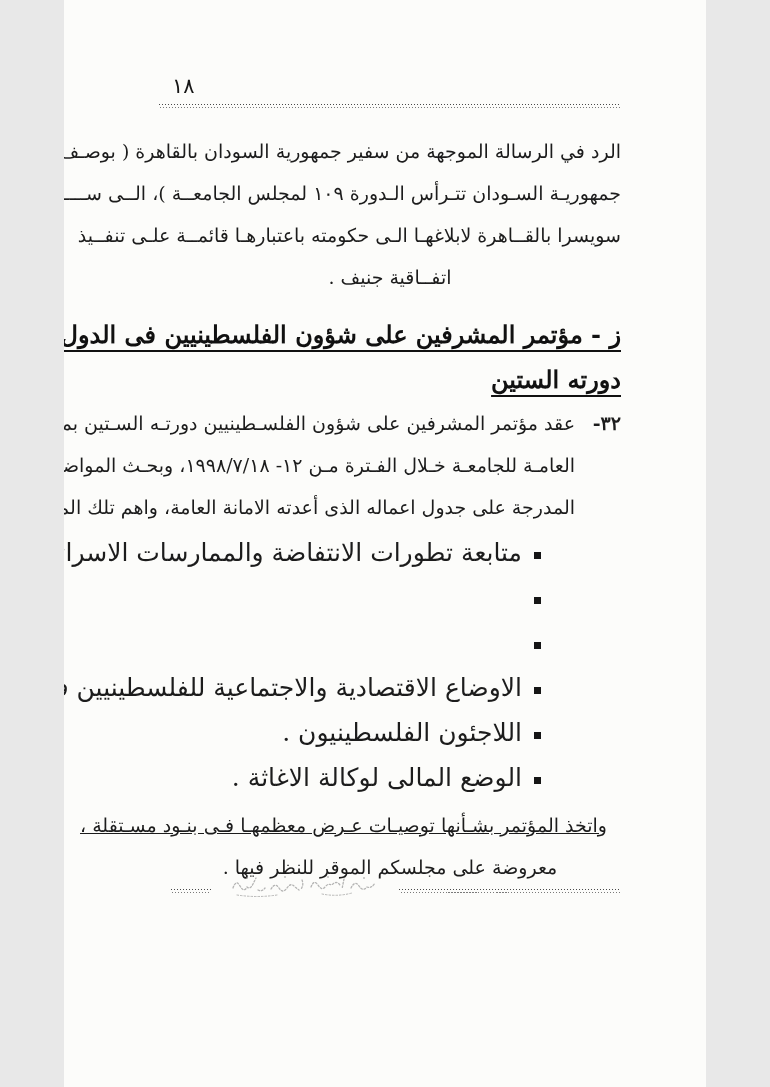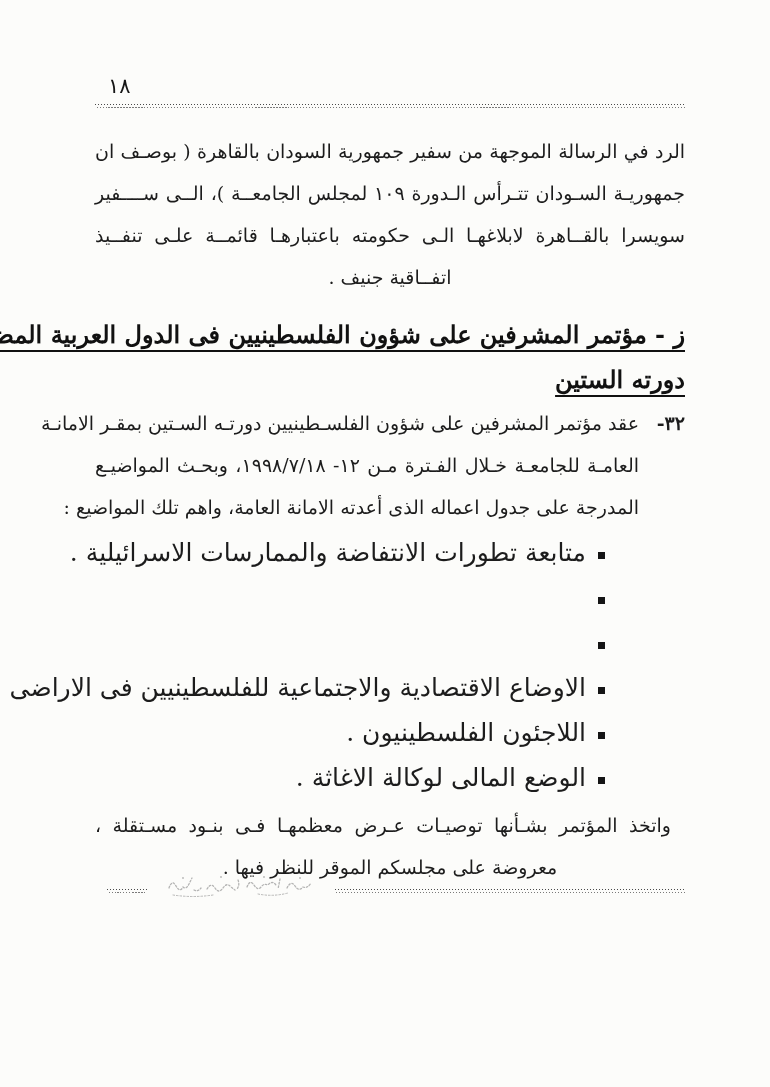--- a/index.html
+++ b/index.html
@@ -1,18 +1,18 @@
 <!DOCTYPE html>
 <html lang="ar" dir="rtl"><head>
 <meta charset="utf-8">
 <style>
   html,body{margin:0;padding:0;background:#e8e8e8;}
   .sheet{
     position:relative;
-    width:770px;height:1087px;
+    width:642px;height:1087px;
     margin:0 auto;
     background:#fcfcfa;
     box-sizing:border-box;
     padding:0 85px 0 95px;
     direction:rtl;
     overflow:hidden;
     font-family:"DejaVu Serif","Liberation Serif",serif;
     color:#1c1c1c;
   }
   
@@ -54,21 +54,21 @@
   .item32 .itxt{flex:1 1 auto;min-width:0;}
   
   .bullets{margin-top:2px;}
   .brow{line-height:45px;padding-right:80px;white-space:nowrap;font-size:25px;}
   .bsq{
     display:inline-block;width:7px;height:7px;background:#151515;
     margin-left:12px;vertical-align:2px;
   }
   
   .closing{margin-top:4px;}
-  .closing .indent1{padding-right:14px;}
+  .closing .indent1{padding-right:14px;text-decoration:underline;}
   
   .footer{
     margin-top:-6px;height:18px;margin-left:0;
     direction:ltr;display:flex;align-items:center;
   }
   .fdots-short{width:40px;margin-left:12px;margin-right:16px;}
   .fdots-short,.fdots-long{
     height:4px;margin-top:0;
     background-image:
       repeating-linear-gradient(90deg,#4a4a4a 0 1px,transparent 1px 3px),

